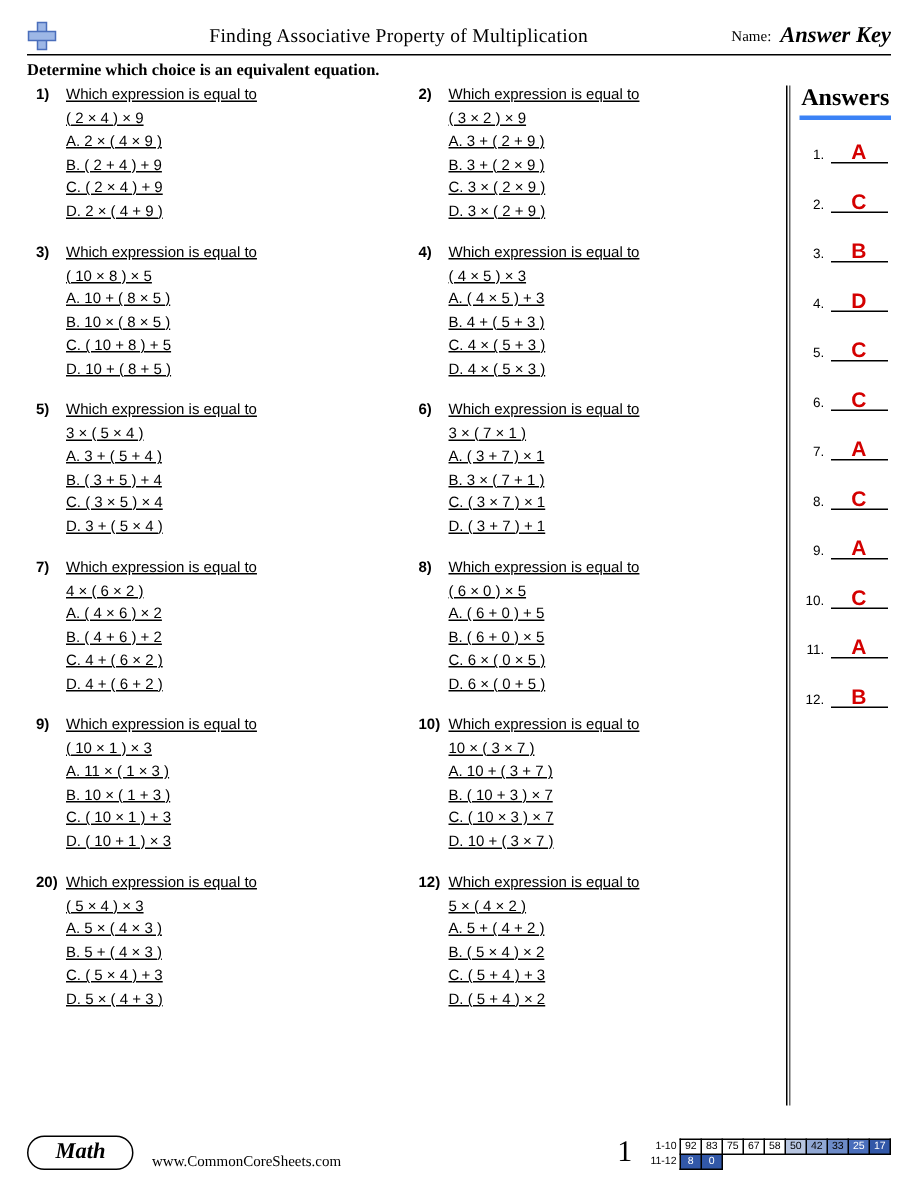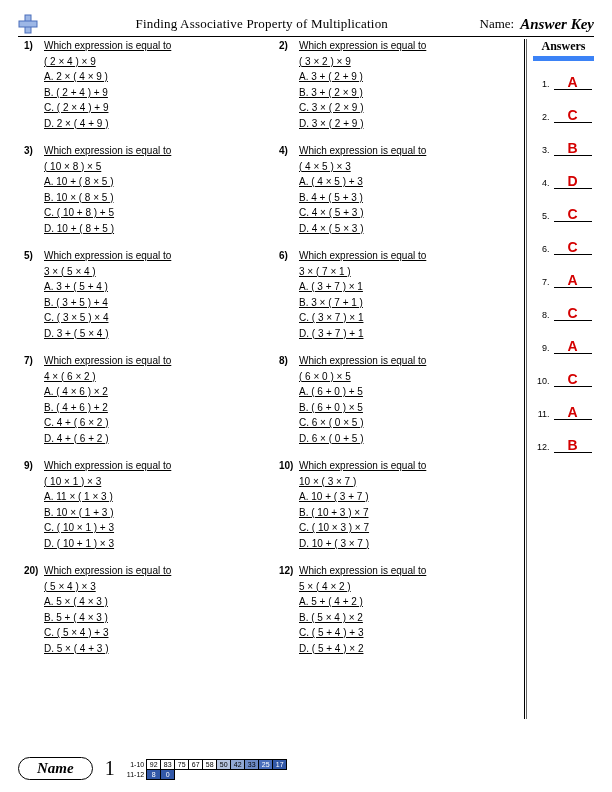--- a/index.html
+++ b/index.html
@@ -37,21 +37,21 @@
   }
   .title {
     flex: 1;
     text-align: center;
     font-family: "Times New Roman", serif;
     font-size: 13px;
     letter-spacing: 0.2px;
   }
   .name-label {
     font-family: "Times New Roman", serif;
-    font-size: 13px;
+    font-size: 10px;
     margin-right: 6px;
   }
   .answer-key {
     color: #000000;
     font-family: "Times New Roman", serif;
     font-weight: bold;
     font-style: italic;
     font-size: 15px;
   }
   .instruction {
@@ -71,23 +71,23 @@
   }
   .answers-col {
     width: 68px;
     padding-left: 6px;
     border-left: 1px solid #666;
     margin-left: 1px;
   }
   .answers-title {
     font-family: "Times New Roman", serif;
     font-weight: bold;
-    font-size: 12px;
+    font-size: 16px;
     text-align: center;
-    border-bottom: 5px solid #3b82f6;
+    border-bottom: 3px solid #3b82f6;
     padding-bottom: 2px;
     margin-bottom: 14px;
   }
   .answer-line {
     display: flex;
     align-items: baseline;
     margin-bottom: 18px;
     justify-content: center;
     font-size: 9px;
   }
@@ -202,20 +202,21 @@
       <svg width="20" height="20" viewBox="0 0 20 20">
         <rect x="7" y="1" width="6" height="18" fill="#9db7e6" stroke="#4a6ebb" stroke-width="1"></rect>
         <rect x="1" y="7" width="18" height="6" fill="#9db7e6" stroke="#4a6ebb" stroke-width="1"></rect>
       </svg>
     </span>
     <span class="title">Finding Associative Property of Multiplication</span>
     <span class="name-label">Name:</span>
     <span class="answer-key">Answer Key</span>
   </div>
 
+  <div class="instruction">Determine which choice is an equivalent equation.</div>
 
   <div class="content">
     <div class="questions-wrap">
       <div class="qgrid" id="qgrid">
           <div class="question"><span class="qnum">1)</span><span class="qbody"><div class="stem">Which expression is equal to</div><div class="expr">( 2 × 4 ) × 9</div><div class="choice">A. 2 × ( 4 × 9 )</div><div class="choice">B. ( 2 + 4 ) + 9</div><div class="choice">C. ( 2 × 4 ) + 9</div><div class="choice">D. 2 × ( 4 + 9 )</div></span></div>
           <div class="question"><span class="qnum">2)</span><span class="qbody"><div class="stem">Which expression is equal to</div><div class="expr">( 3 × 2 ) × 9</div><div class="choice">A. 3 + ( 2 + 9 )</div><div class="choice">B. 3 + ( 2 × 9 )</div><div class="choice">C. 3 × ( 2 × 9 )</div><div class="choice">D. 3 × ( 2 + 9 )</div></span></div>
           <div class="question"><span class="qnum">3)</span><span class="qbody"><div class="stem">Which expression is equal to</div><div class="expr">( 10 × 8 ) × 5</div><div class="choice">A. 10 + ( 8 × 5 )</div><div class="choice">B. 10 × ( 8 × 5 )</div><div class="choice">C. ( 10 + 8 ) + 5</div><div class="choice">D. 10 + ( 8 + 5 )</div></span></div>
           <div class="question"><span class="qnum">4)</span><span class="qbody"><div class="stem">Which expression is equal to</div><div class="expr">( 4 × 5 ) × 3</div><div class="choice">A. ( 4 × 5 ) + 3</div><div class="choice">B. 4 + ( 5 + 3 )</div><div class="choice">C. 4 × ( 5 + 3 )</div><div class="choice">D. 4 × ( 5 × 3 )</div></span></div>
           <div class="question"><span class="qnum">5)</span><span class="qbody"><div class="stem">Which expression is equal to</div><div class="expr">3 × ( 5 × 4 )</div><div class="choice">A. 3 + ( 5 + 4 )</div><div class="choice">B. ( 3 + 5 ) + 4</div><div class="choice">C. ( 3 × 5 ) × 4</div><div class="choice">D. 3 + ( 5 × 4 )</div></span></div>
           <div class="question"><span class="qnum">6)</span><span class="qbody"><div class="stem">Which expression is equal to</div><div class="expr">3 × ( 7 × 1 )</div><div class="choice">A. ( 3 + 7 ) × 1</div><div class="choice">B. 3 × ( 7 + 1 )</div><div class="choice">C. ( 3 × 7 ) × 1</div><div class="choice">D. ( 3 + 7 ) + 1</div></span></div>
@@ -276,21 +277,22 @@
           </div>
           <div class="answer-line">
             <span class="num">12.</span>
             <span class="val">B</span>
           </div>
         </div>
     </div>
   </div>
 
   <div class="footer">
-    <span class="subject-pill">Name</span>
+    <span class="subject-pill">Math</span>
+    <span class="site">www.CommonCoreSheets.com</span>
     <span class="pagenum">1</span>
     <div class="score-grid">
       <table>
         <tbody>
             <tr id="score-row1">
               <td class="lbl">1-10</td>
               <td>92</td>
               <td>83</td>
               <td>75</td>
               <td>67</td>

